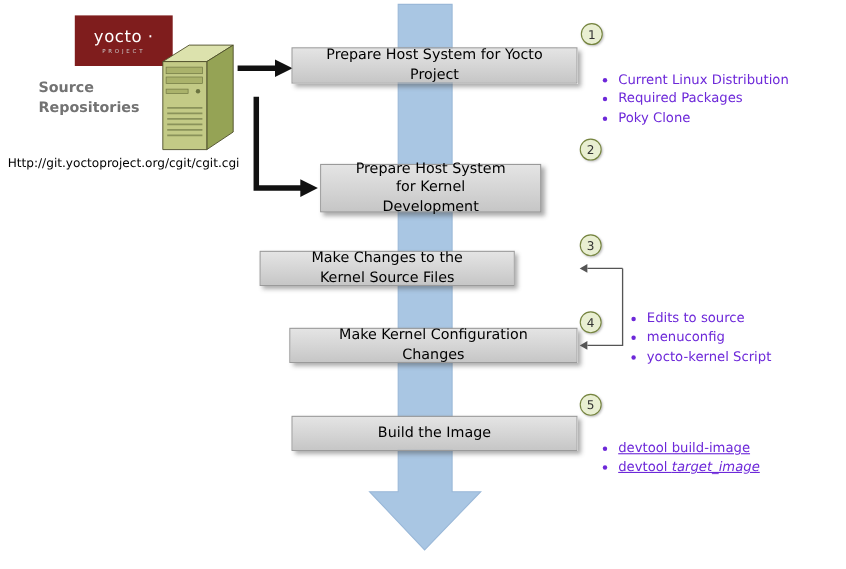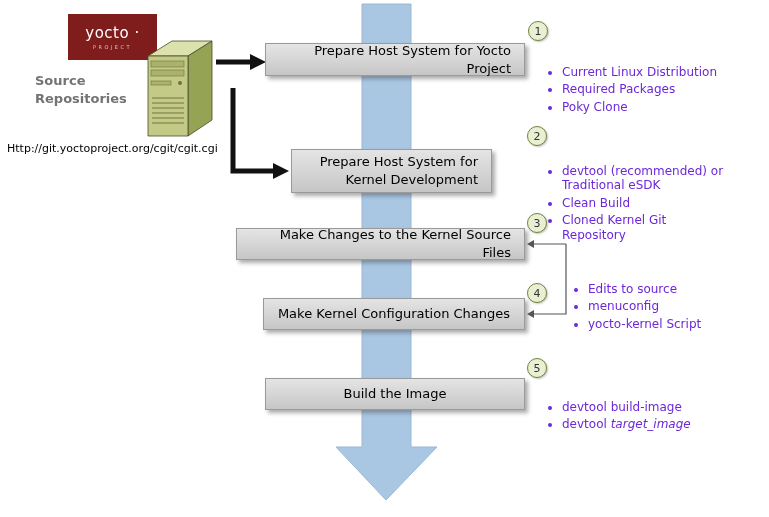--- a/index.html
+++ b/index.html
@@ -43,27 +43,27 @@
     position: absolute;
     left: 7px; top: 142px;
     font-size: 11px;
     color: #000000;
     white-space: nowrap;
   }
 
   .step-box {
     position: absolute;
     display: flex; align-items: center; justify-content: center;
-    text-align: right;
+    text-align: center;
     font-size: 13px;
     color: #000000;
     background: linear-gradient(180deg, #e4e4e4 0%, #d4d4d4 55%, #c6c6c6 100%);
     border: 1px solid #9a9a9a;
     box-shadow: 3px 3px 4px rgba(70,70,70,0.45);
-    padding: 2px 13px;
+    padding: 2px 24px;
     line-height: 1.35;
   }
 
   .num-circle {
     position: absolute;
     width: 20px; height: 20px;
     border-radius: 50%;
     background: #e9efd2;
     border: 1px solid #75843e;
     display: flex; align-items: center; justify-content: center;
@@ -121,21 +121,21 @@
     <path d="M233 88 V171 H274" stroke="#111111" stroke-width="5" fill="none"></path>
     <polygon points="273,163 273,179 289,171" fill="#111111"></polygon>
   </svg>
 
   <div class="step-box" style="left:265px; top:43px; width:260px; height:33px;">
     <span>Prepare Host System for Yocto Project</span>
   </div>
   <div class="step-box" style="left:291px; top:149px; width:201px; height:44px;">
     <span>Prepare Host System for Kernel Development</span>
   </div>
-  <div class="step-box" style="left:236px; top:228px; width:289px; height:32px;">
+  <div class="step-box" style="left:236px; top:228px; width:232px; height:32px;">
     <span>Make Changes to the Kernel Source Files</span>
   </div>
   <div class="step-box" style="left:265px; top:378px; width:260px; height:32px;">
     <span>Build the Image</span>
   </div>
   <div class="step-box" style="left:263px; top:298px; width:262px; height:32px;">
     <span>Make Kernel Configuration Changes</span>
   </div>
 
   <div class="num-circle" style="left:528px; top:21px;">1</div>
@@ -143,33 +143,28 @@
   <div class="num-circle" style="left:527px; top:213px;">3</div>
   <div class="num-circle" style="left:527px; top:283px;">4</div>
   <div class="num-circle" style="left:527px; top:358px;">5</div>
 
   <ul class="bullets" style="left:548px; top:41px; width:186px;">
     <li>Current Linux Distribution</li>
     <li>Required Packages</li>
     <li>Poky Clone</li>
   </ul>
 
-  <ul class="bullets" style="left:548px; top:140px; width:184px;">
-    <li>devtool (recommended) or Traditional eSDK</li>
-    <li>Clean Build</li>
-    <li>Cloned Kernel Git Repository</li>
-  </ul>
 
   <ul class="bullets" style="left:574px; top:258px; width:160px;">
     <li>Edits to source</li>
     <li>menuconfig</li>
     <li>yocto-kernel Script</li>
   </ul>
 
-  <ul class="bullets" style="left:548px; top:376px; width:186px;">
+  <ul class="bullets" style="left:548px; top:376px; width:186px;text-decoration:underline;">
     <li>devtool build-image</li>
     <li>
       <span>devtool </span><i>target_image</i>
     </li>
   </ul>
 
   <svg class="layer" width="769" height="517">
     <path d="M566 244 H534 M566 244 V314 H534" stroke="#555555" stroke-width="1.2" fill="none"></path>
     <polygon points="534,240 534,248 527,244" fill="#555555"></polygon>
     <polygon points="534,310 534,318 527,314" fill="#555555"></polygon>

